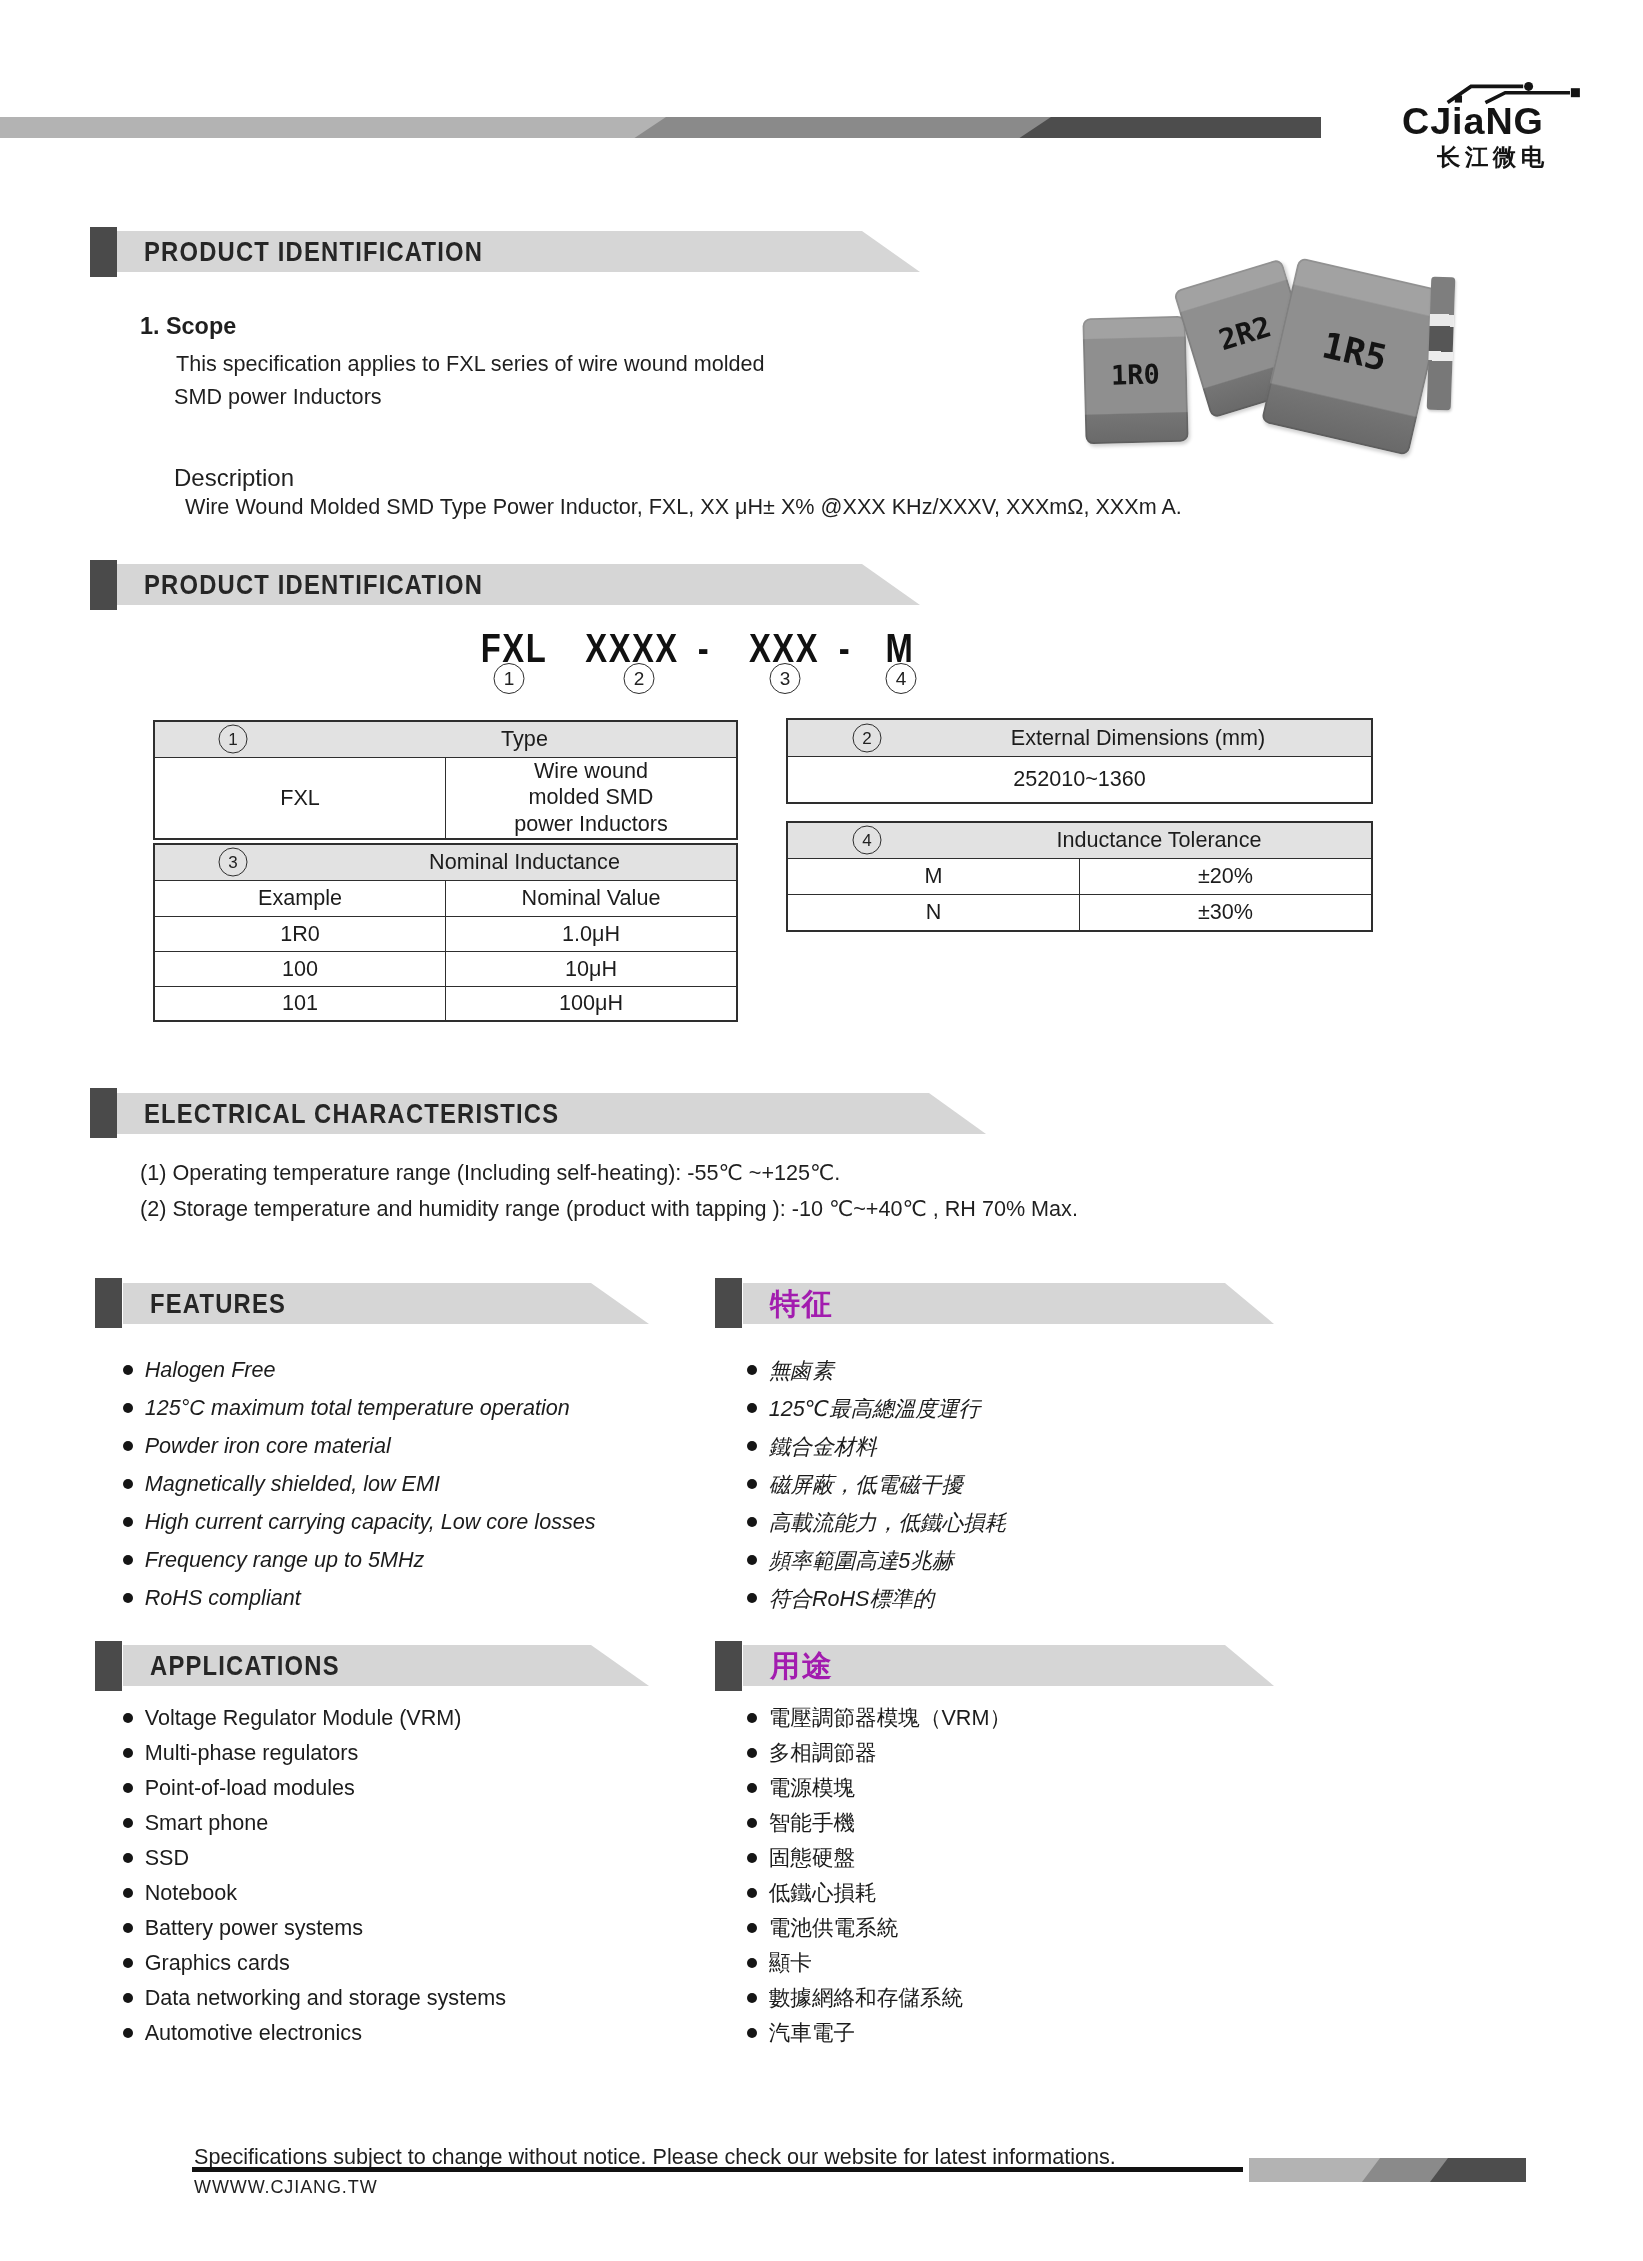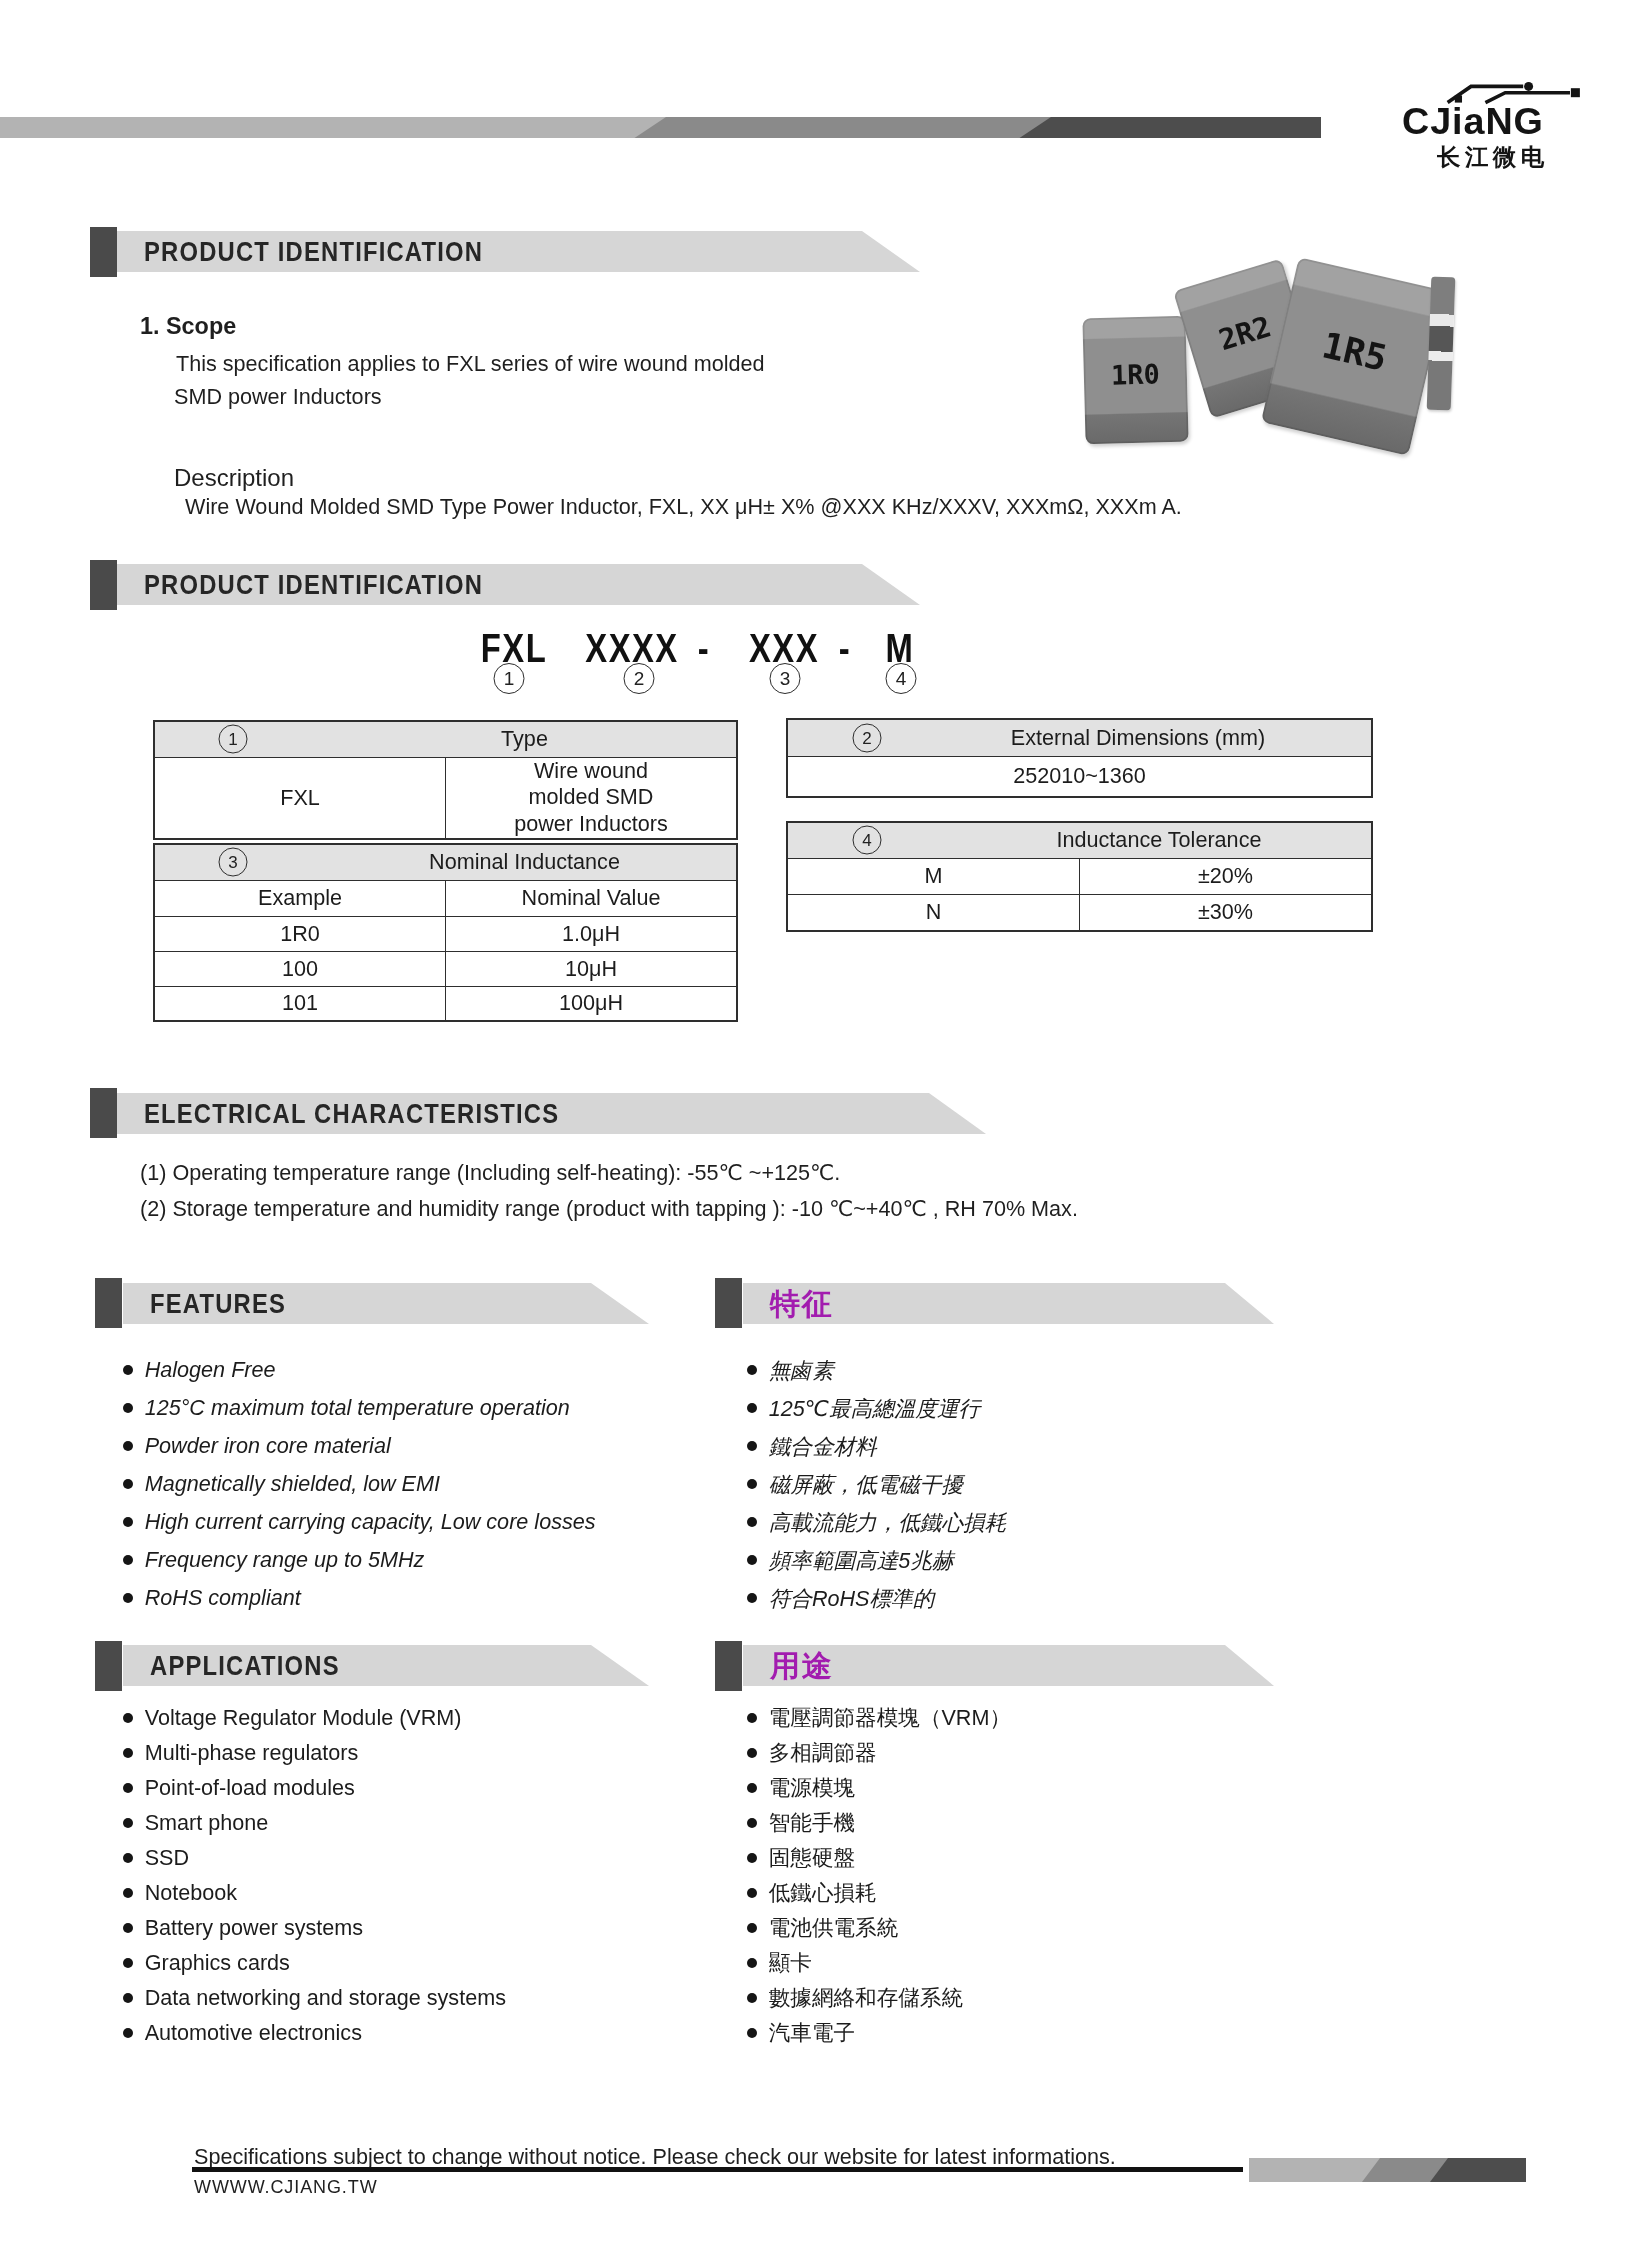--- a/index.html
+++ b/index.html
@@ -153,21 +153,21 @@
   </table>
 
   <table class="t" style="left:786px;top:718px;width:587px;">
     <tbody>
       <tr style="height:37px;">
         <td class="hd" colspan="2">
           <span class="circ" style="left:79px;">2</span>
           <div class="ht" style="margin-left:117px;">External Dimensions (mm)</div>
         </td>
       </tr>
-      <tr style="height:41px;padding-left:40px;">
+      <tr style="height:47px;padding-left:40px;">
         <td colspan="2">252010~1360</td>
       </tr>
     </tbody>
   </table>
 
   <table class="t" style="left:786px;top:821px;width:587px;">
     <tbody>
       <tr style="height:36px;">
         <td class="hd" colspan="2">
           <span class="circ" style="left:79px;">4</span>

